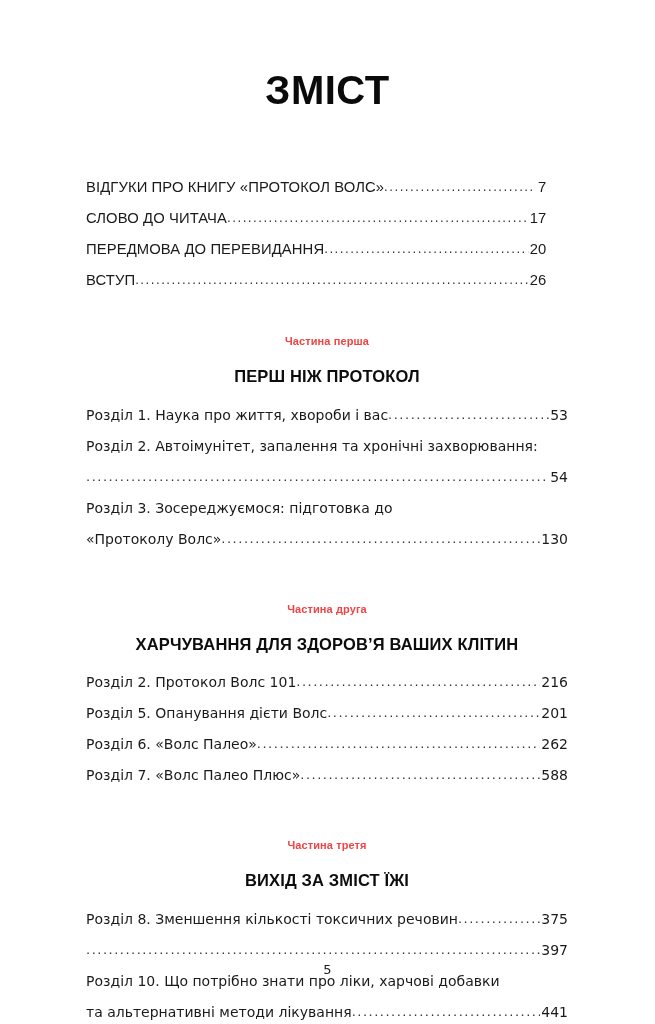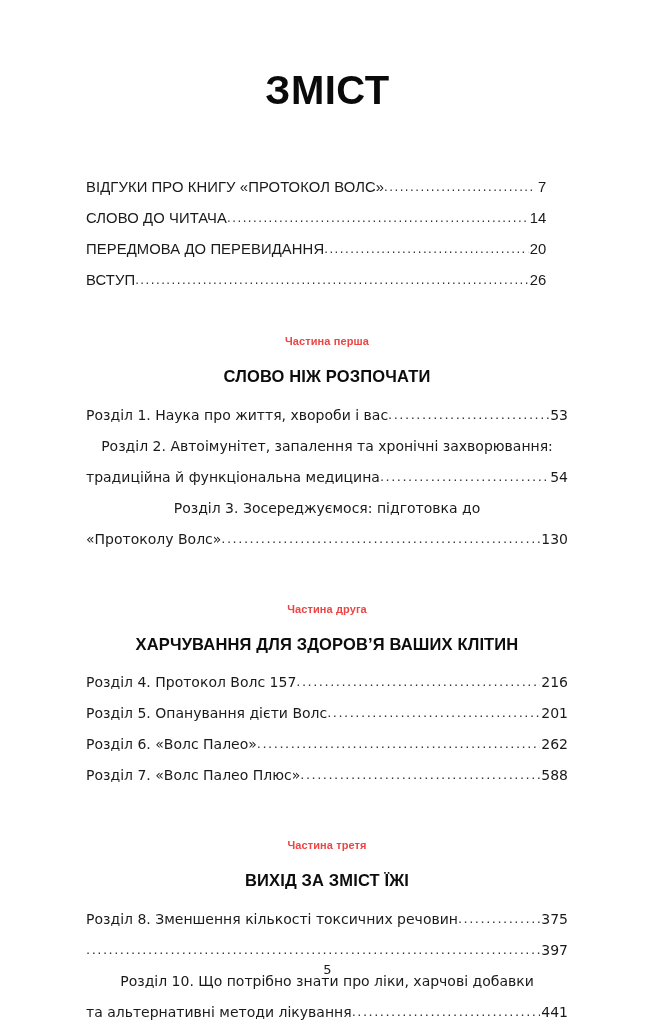--- a/index.html
+++ b/index.html
@@ -122,21 +122,20 @@
     font-family: "DejaVu Sans", sans-serif;
     font-size: 14px;
     font-weight: 400;
     color: #1a1a1a;
   }
   .ch-line {
     display: flex;
     align-items: baseline;
     height: 31px;
     white-space: nowrap;
-    text-align: center;
   }
   .ch-line .lbl { flex: 0 0 auto; }
   .ch-line .leader {
     flex: 1 1 auto;
     overflow: hidden;
     white-space: nowrap;
     position: relative;
     bottom: 1px;
     color: #333;
     font-size: 13px;
@@ -179,57 +178,56 @@
 
     <ul class="fm-list" id="fm-list">
         <li class="fm-row">
           <span class="lbl">ВІДГУКИ ПРО КНИГУ «ПРОТОКОЛ ВОЛС»</span>
           <span class="leader"></span>
           <span class="pg">7</span>
         </li>
         <li class="fm-row">
           <span class="lbl">СЛОВО ДО ЧИТАЧА</span>
           <span class="leader"></span>
-          <span class="pg">14</span>
+          <span class="pg">17</span>
         </li>
         <li class="fm-row">
           <span class="lbl">ПЕРЕДМОВА ДО ПЕРЕВИДАННЯ</span>
           <span class="leader"></span>
           <span class="pg">20</span>
         </li>
         <li class="fm-row">
           <span class="lbl">ВСТУП</span>
           <span class="leader"></span>
           <span class="pg">26</span>
         </li>
       </ul>
 
     <div class="gap-after-fm"></div>
 
     <div id="parts-container">
         <section>
           <div class="part">
             <div class="part-sub">Частина перша</div>
-            <div class="part-title">СЛОВО НІЖ РОЗПОЧАТИ</div>
+            <div class="part-title">ПЕРШ НІЖ ПРОТОКОЛ</div>
           </div>
           <div class="gap-part-to-ch"></div>
           <ul class="ch-list">
             <li class="ch-item">
               <div class="ch-line">
                 <span class="lbl">Розділ 1. Наука про життя, хвороби і вас</span>
                 <span class="leader"></span>
                 <span class="pg">53</span>
               </div>
             </li>
             <li class="ch-item">
               <div class="ch-line no-leader">
                 <span class="lbl">Розділ 2. Автоімунітет, запалення та хронічні захворювання:</span>
               </div>
               <div class="ch-line">
-                <span class="lbl">традиційна й функціональна медицина</span>
                 <span class="leader"></span>
                 <span class="pg">54</span>
               </div>
             </li>
             <li class="ch-item">
               <div class="ch-line no-leader">
                 <span class="lbl">Розділ 3. Зосереджуємося: підготовка до</span>
               </div>
               <div class="ch-line">
                 <span class="lbl">«Протоколу Волс»</span>
@@ -242,21 +240,21 @@
         <section>
           <div class="gap-ch-to-part"></div>
           <div class="part">
             <div class="part-sub">Частина друга</div>
             <div class="part-title">ХАРЧУВАННЯ ДЛЯ ЗДОРОВ’Я ВАШИХ КЛІТИН</div>
           </div>
           <div class="gap-part-to-ch"></div>
           <ul class="ch-list">
             <li class="ch-item">
               <div class="ch-line">
-                <span class="lbl">Розділ 4. Протокол Волс 157</span>
+                <span class="lbl">Розділ 2. Протокол Волс 101</span>
                 <span class="leader"></span>
                 <span class="pg">216</span>
               </div>
             </li>
             <li class="ch-item">
               <div class="ch-line">
                 <span class="lbl">Розділ 5. Опанування дієти Волс</span>
                 <span class="leader"></span>
                 <span class="pg">201</span>
               </div>

